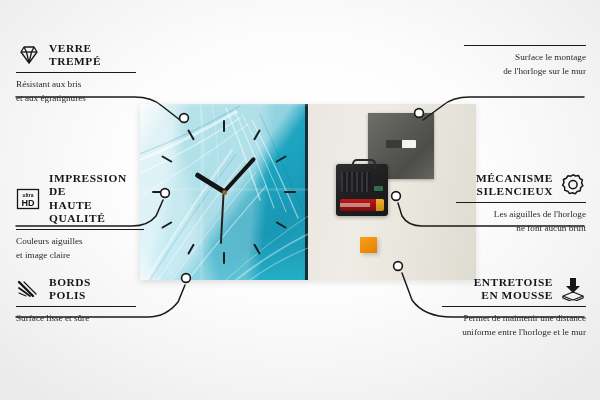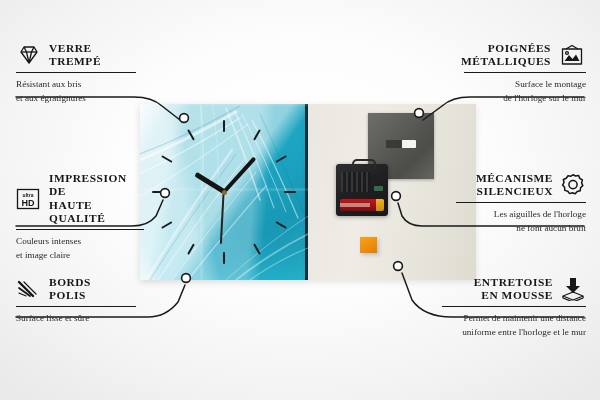--- a/index.html
+++ b/index.html
@@ -224,21 +224,21 @@
     <div class="co-head">
       <svg class="ico" width="26" height="22" viewBox="0 0 26 22">
         <rect x="1.5" y="1.5" width="21" height="19" fill="none" stroke="#161616" stroke-width="1.3"></rect>
         <text x="12" y="9" font-family="Liberation Sans, sans-serif" font-size="5" font-weight="bold" text-anchor="middle" fill="#161616">ultra</text>
         <text x="12" y="18" font-family="Liberation Sans, sans-serif" font-size="9" font-weight="bold" text-anchor="middle" fill="#161616">HD</text>
       </svg>
       <div class="co-title">IMPRESSION DE
 HAUTE QUALITÉ</div>
     </div>
     <div class="co-rule"></div>
-    <div class="co-sub">Couleurs intenses
+    <div class="co-sub">Couleurs aiguilles
 et image claire</div>
   </div>
 
   <div class="callout co-left" id="co-bords">
     <div class="co-head">
       <svg class="ico" width="26" height="20" viewBox="0 0 26 20">
         <g stroke="#161616" stroke-linecap="round">
           <path d="M3 3 L17 17" stroke-width="2.4"></path>
           <path d="M3 9 L14 17" stroke-width="1.8"></path>
           <path d="M3 14 L10 17" stroke-width="1.2"></path>
@@ -246,32 +246,20 @@
         </g>
       </svg>
       <div class="co-title">BORDS
 POLIS</div>
     </div>
     <div class="co-rule"></div>
     <div class="co-sub">Surface lisse et sûre</div>
   </div>
 
   <div class="callout co-right" id="co-poign">
-    <div class="co-head">
-      <div class="co-title">POIGNÉES
-MÉTALLIQUES</div>
-      <svg class="ico" width="28" height="22" viewBox="0 0 28 22">
-        <g fill="none" stroke="#161616" stroke-width="1.3" stroke-linejoin="round">
-          <path d="M8 5 L14 1.5 L20 5"></path>
-          <rect x="4.5" y="5" width="19" height="15"></rect>
-          <path d="M6.5 17 L11 11 L14.5 15 L18 10.5 L21.5 17 Z" fill="#161616" stroke="none"></path>
-          <circle cx="9" cy="9" r="1.4"></circle>
-        </g>
-      </svg>
-    </div>
     <div class="co-rule"></div>
     <div class="co-sub">Surface le montage
 de l'horloge sur le mur</div>
   </div>
 
   <div class="callout co-right" id="co-meca">
     <div class="co-head">
       <div class="co-title">MÉCANISME
 SILENCIEUX</div>
       <svg class="ico" width="26" height="25" viewBox="0 0 26 25">

